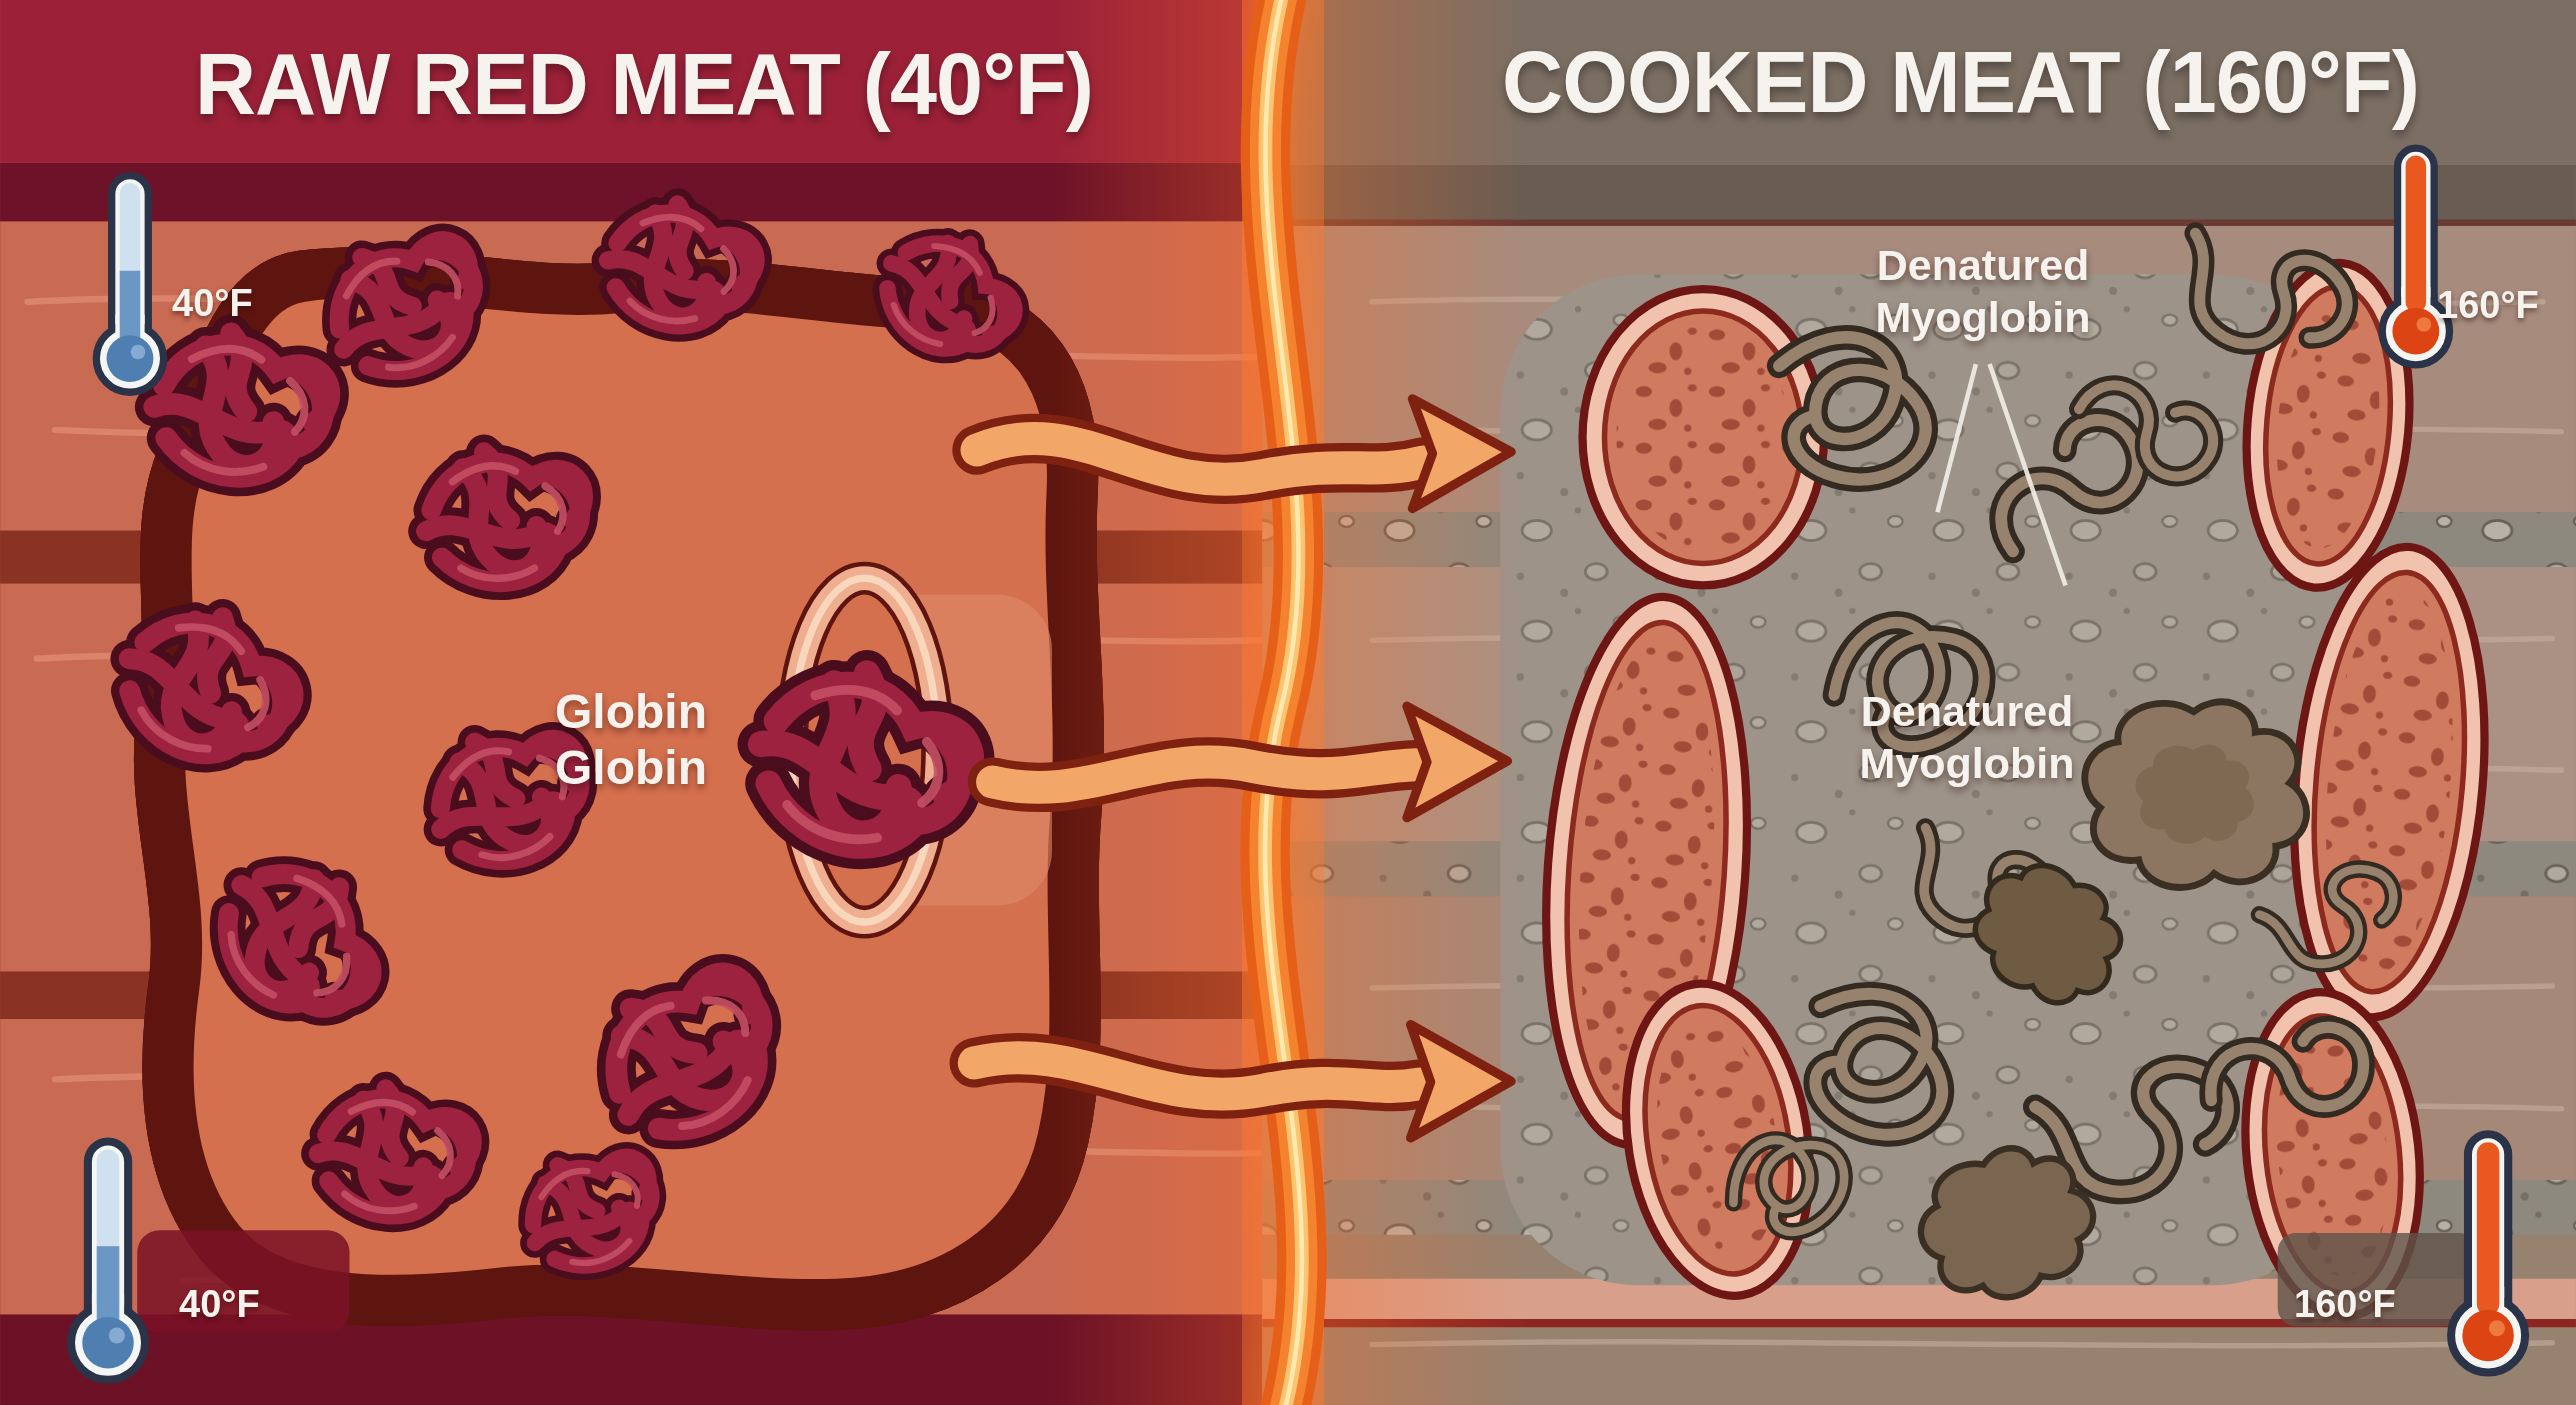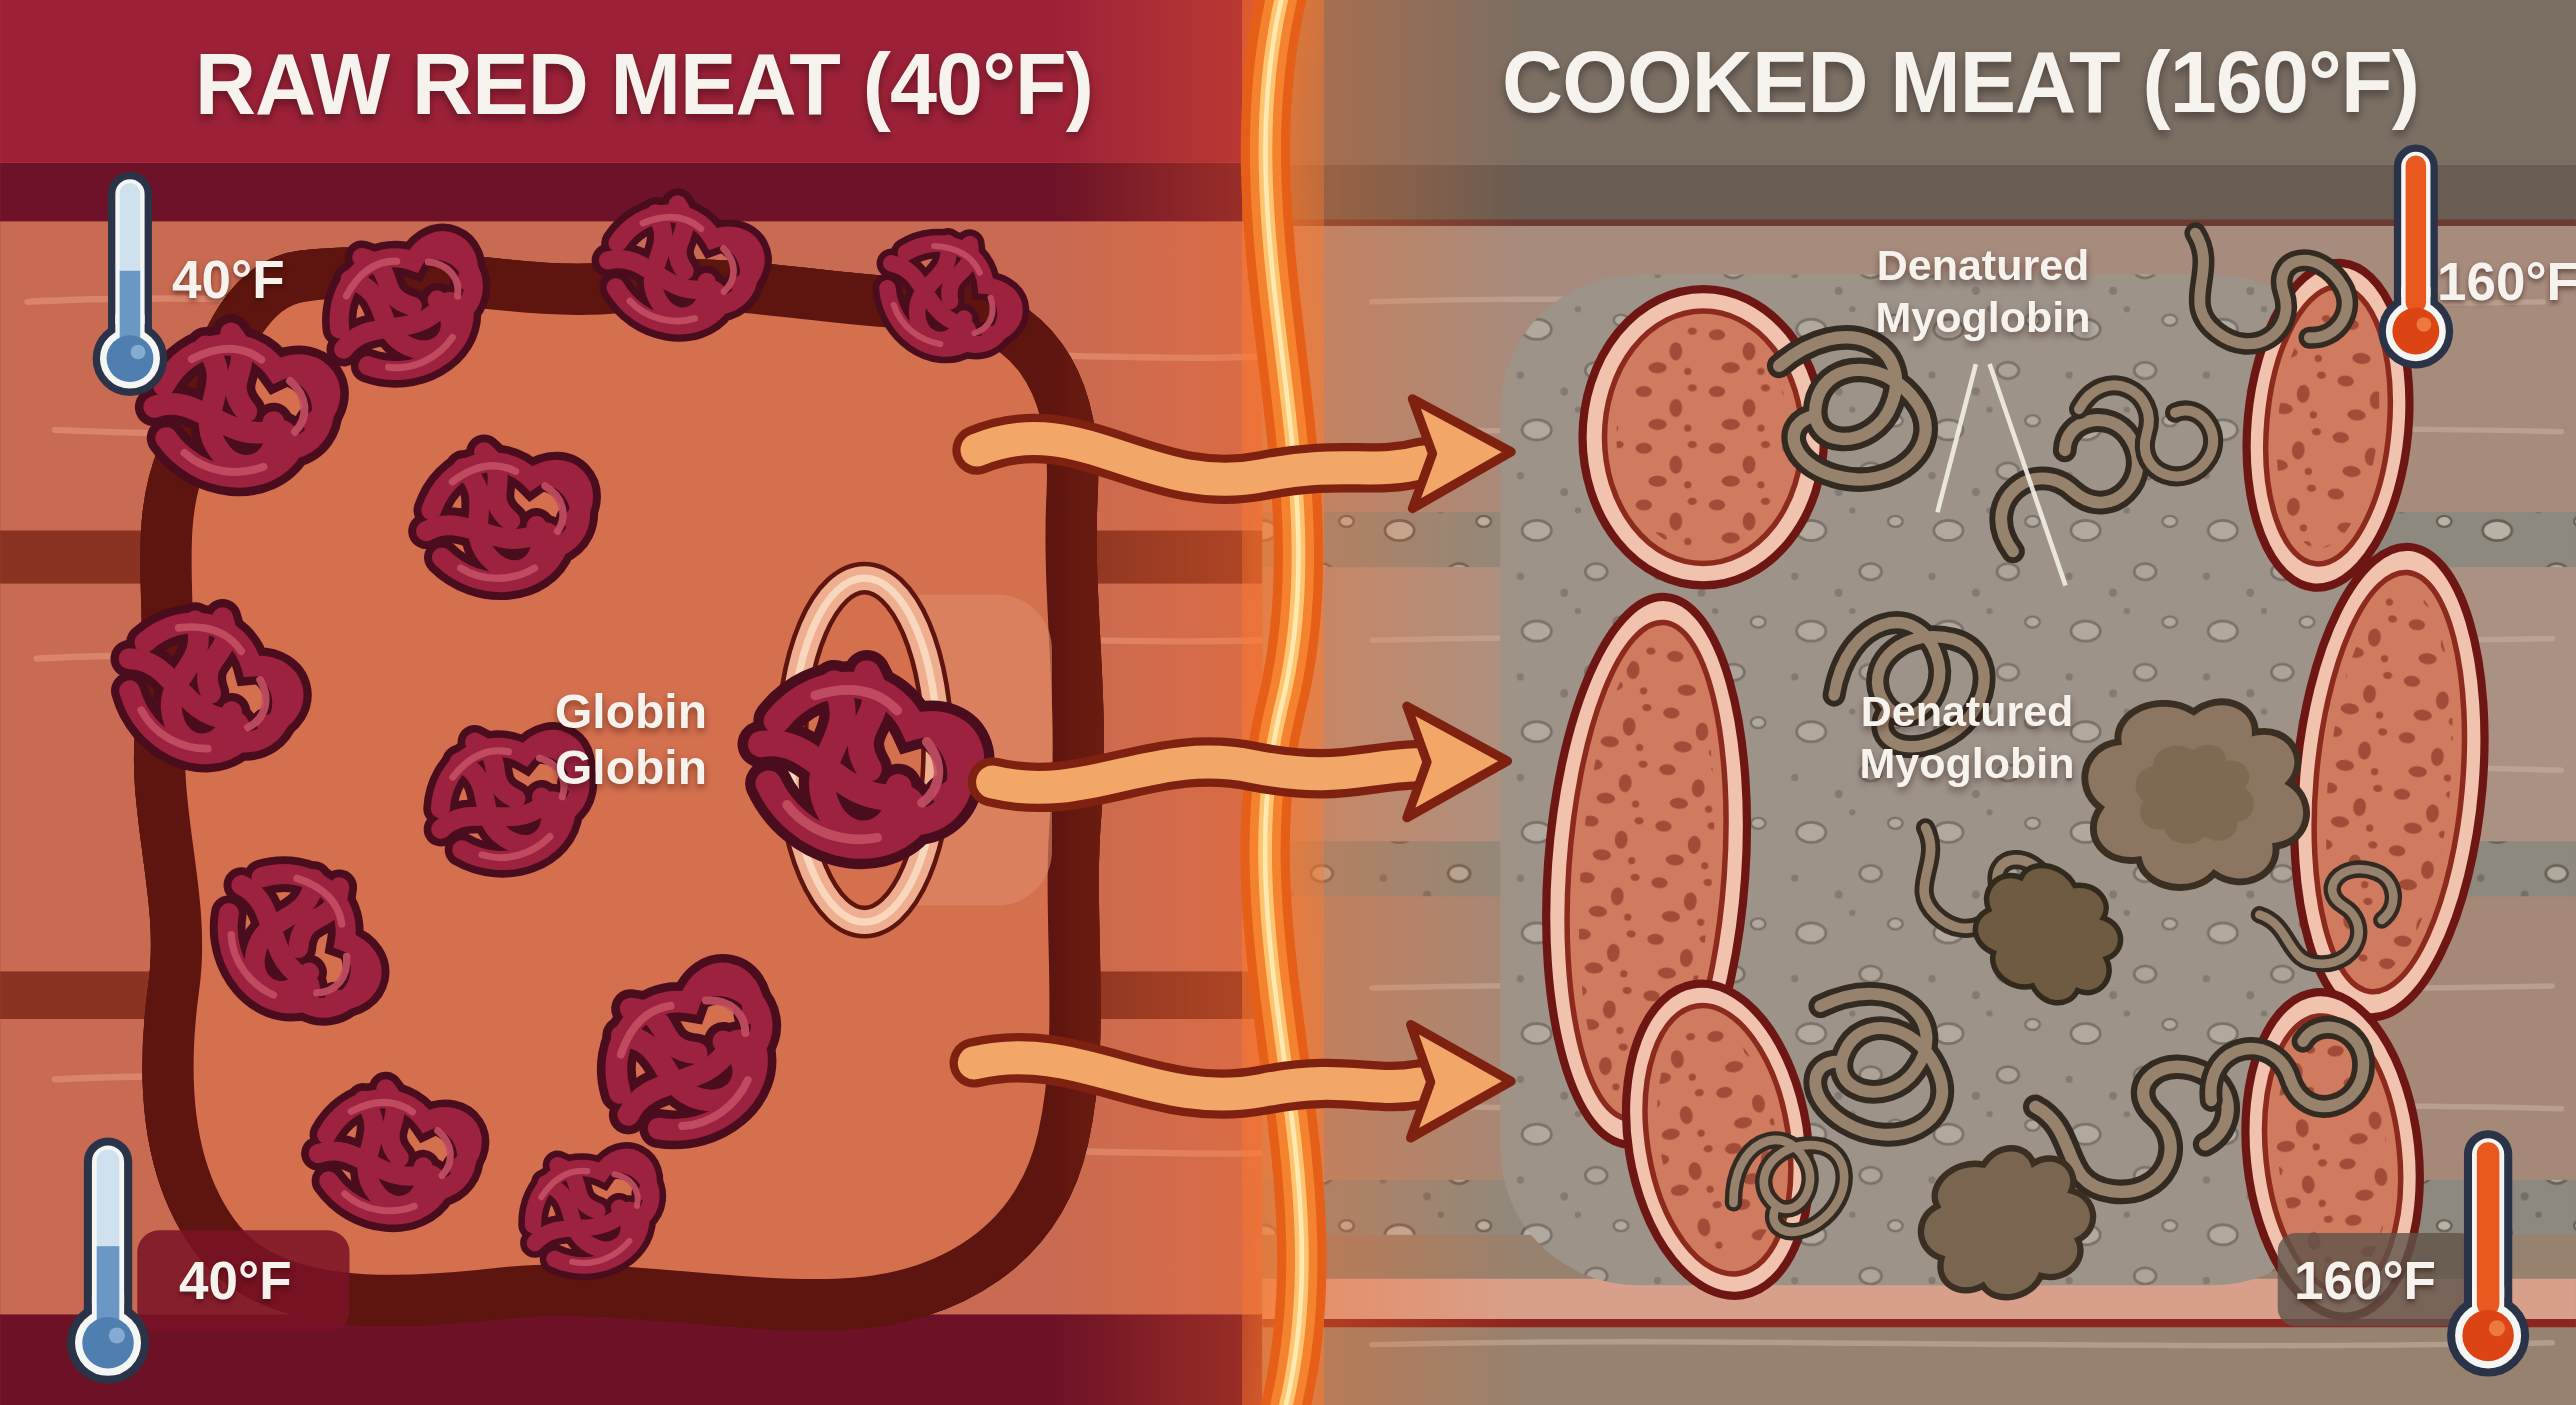--- a/index.html
+++ b/index.html
@@ -3,21 +3,21 @@
 <meta charset="utf-8">
 <style>
   html,body{margin:0;padding:0;background:#222;}
   #stage{position:relative;width:2576px;height:1405px;overflow:hidden;
          font-family:Liberation Sans, sans-serif;}
   #scene{position:absolute;left:0;top:0;}
   .lbl{position:absolute;color:#f6f3ee;font-weight:700;text-align:center;
        text-shadow:0 3.7px 7.3px rgba(40,10,5,.45);}
   .title{font-size:88px;letter-spacing:-0.9px;transform:scaleX(.96);white-space:nowrap;
          text-shadow:0 4.6px 9.1px rgba(0,0,0,.35);}
-  .temp{font-size:53px;white-space:nowrap;text-shadow:0 2.7px 5.5px rgba(40,10,5,.5);}
+  .temp{font-size:38px;white-space:nowrap;text-shadow:0 2.7px 5.5px rgba(40,10,5,.5);margin-top:33px;}
   .sub{font-size:48px;line-height:1.16;}
   .denat{font-size:43px;line-height:1.2;}
 </style>
 </head>
 <body>
 
 <div id="stage">
 <svg id="scene" width="2576" height="1405" viewBox="0 0 2816 1536">
 <defs>
   <g id="cluster">

